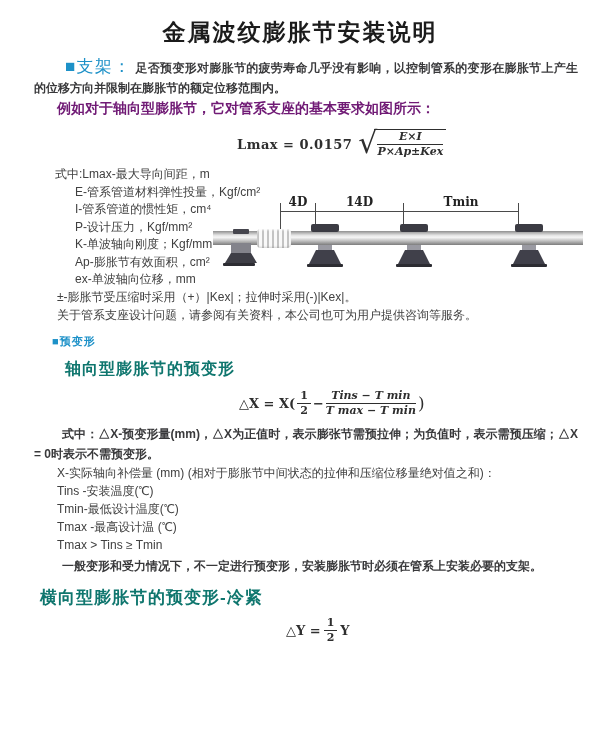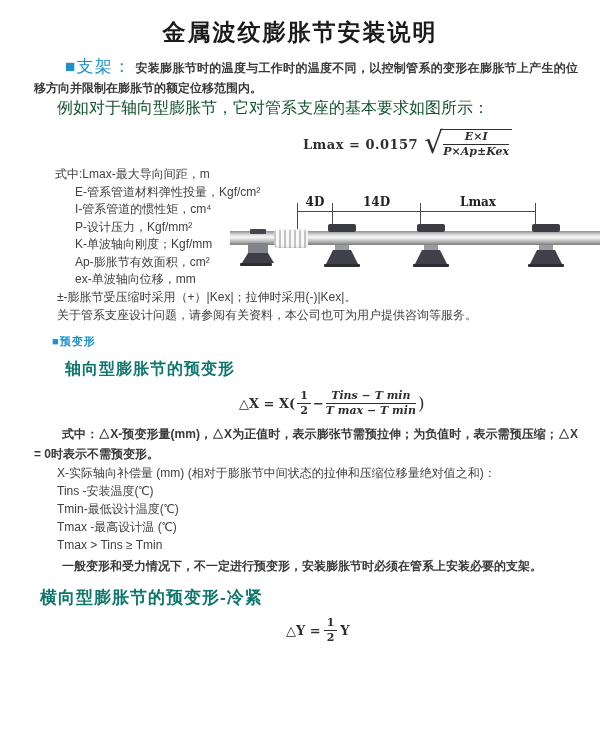--- a/index.html
+++ b/index.html
@@ -18,42 +18,42 @@
 
   
   p.intro {
     margin:9px 0 0; font-size:12px; line-height:20px; font-weight:bold;
     text-align:justify; text-indent:31px; color:#39393b;
   }
   .blue-inline-heading {
     font-size:17px; font-weight:normal; color:#1d91c8; letter-spacing:1px;
     padding-right:4px;
   }
-  p.example { margin:0; font-size:16px; line-height:20px; font-weight:normal; text-indent:23px; color:#14532d; }
+  p.example { margin:0; font-size:14px; line-height:20px; font-weight:bold; text-indent:23px; color:#701a75; }
 
   
   .formula { font-family:"DejaVu Serif", serif; color:#2e2e2e; }
-  .f1 { margin:9px 0 5px 203px; font-size:13px; font-weight:bold; height:34px; display:flex; align-items:center;justify-content:center; }
+  .f1 { margin:9px 0 5px 203px; font-size:13px; font-weight:bold; height:34px; display:flex; align-items:center; }
   .f1 .flhs { padding-right:6px; letter-spacing:0.5px; }
   .sqrt { display:inline-flex; align-items:flex-start; }
   .sqrt .radical { font-size:30px; line-height:30px; font-weight:normal; transform:translateY(-1px); }
   .sqrt .radicand { border-top:1.5px solid #2e2e2e; margin-left:-3px; padding:1px 3px 0; }
   .frac { display:inline-block; vertical-align:middle; text-align:center; font-size:11px; line-height:12px; }
   .frac .num { display:block; border-bottom:1px solid #2e2e2e; padding:0 3px 1px; }
   .frac .den { display:block; padding-top:1px; }
   .frac .it { font-style:italic; }
 
   .deflist { margin-top:5px; font-size:12px; line-height:17.5px; color:#404040; }
   .defitem { margin-left:41px; }
   .defitem.first { margin-left:21px; }
   .defitem.flush { margin-left:23px; }
   .consult { margin-left:23px; line-height:19px; }
 
   
-  .diagram { position:absolute; left:230px; top:192px; width:370px; height:100px; }
+  .diagram { position:absolute; left:213px; top:192px; width:370px; height:100px; }
   .dim-line { position:absolute; left:67px; top:15px; width:238px; height:0; border-top:1px solid #4a4a4a; }
   .tick { position:absolute; top:7px; width:1px; height:28px; background:#4a4a4a; }
   .tick.t1{left:67px} .tick.t2{left:102px} .tick.t3{left:190px} .tick.t4{left:305px}
   .dim-label { position:absolute; top:0px; text-align:center; font-family:"DejaVu Serif", serif;
                font-weight:bold; font-size:12px; color:#222; background:#fff; line-height:13px; }
   .dl1{left:68px; width:34px;} .dl2{left:103px; width:87px;} .dl3{left:191px; width:114px;}
   .pipe { position:absolute; left:0; top:35px; width:370px; height:14px;
           background:linear-gradient(180deg,#8f8f8f 0%,#e3e3e3 30%,#f6f6f6 45%,#c2c2c2 70%,#7c7c7c 100%); }
   .bellows { position:absolute; left:44px; top:33px; width:34px; height:19px; border-radius:4px;
              background:repeating-linear-gradient(90deg,#c3c3c3 0 2px,#f9f9f9 2px 5px);
@@ -89,21 +89,21 @@
 </style>
 </head>
 <body>
 
 <div class="page">
 
   <h1 class="doc-title">金属波纹膨胀节安装说明</h1>
 
   <div class="content">
 
-    <p class="intro"><span class="blue-inline-heading">■支架：</span><span>安装膨胀节时的温度与工作时的温度不同，以控制管系的变形在膨胀节上产生的位移方向并限制在膨胀节的额定位移范围内。</span></p>
+    <p class="intro"><span class="blue-inline-heading">■支架：</span><span>足否预变形对膨胀节的疲劳寿命几乎没有影响，以控制管系的变形在膨胀节上产生的位移方向并限制在膨胀节的额定位移范围内。</span></p>
 
     <p class="example">例如对于轴向型膨胀节，它对管系支座的基本要求如图所示：</p>
 
     <div class="formula f1">
       <span class="flhs">Lmax = 0.0157</span>
       <span class="sqrt">
         <span class="radical">√</span>
         <span class="radicand">
           <span class="frac">
             <span class="num it">E×I</span>
@@ -164,21 +164,21 @@
         <span class="den">2</span>
       </span>
       <span class="tok">Y</span>
     </div>
 
   </div>
 
   <div class="diagram">
     <span class="dim-label dl1">4D</span>
     <span class="dim-label dl2">14D</span>
-    <span class="dim-label dl3">Lmax</span>
+    <span class="dim-label dl3">Tmin</span>
     <div class="dim-line"></div>
     <div class="tick t1"></div>
     <div class="tick t2"></div>
     <div class="tick t3"></div>
     <div class="tick t4"></div>
 
     <div class="pipe"></div>
     <div class="bellows"></div>
 
     <div class="anchor">

